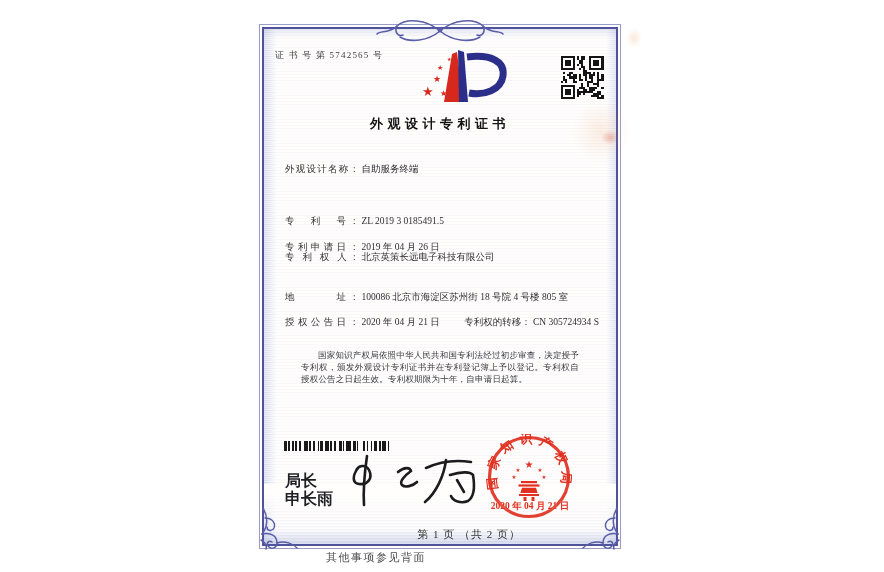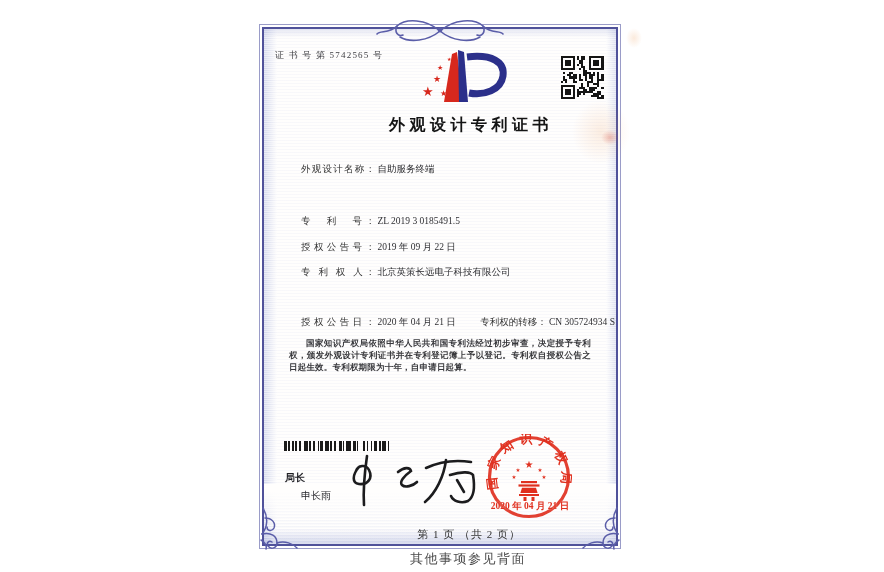--- a/index.html
+++ b/index.html
@@ -31,47 +31,47 @@
   .orn{position:absolute;}
   .orn-top{left:50%;top:-13px;transform:translateX(-50%);}
   .orn-bl{left:-5px;bottom:-6px;}
   .orn-br{right:-5px;bottom:-6px;transform:scaleX(-1);}
 
   .certno{position:absolute;left:11px;top:20px;font-size:9px;letter-spacing:1.2px;
           color:#3d3d42;white-space:nowrap;}
   .logo{position:absolute;left:158px;top:19px;}
   .qr{position:absolute;left:295px;top:27px;}
   .title{position:absolute;left:0;top:86px;width:100%;text-align:center;
-         font-size:16px;font-weight:700;letter-spacing:4.5px;color:#141414;margin-left:31px;}
+         font-size:13px;font-weight:700;letter-spacing:4.5px;color:#141414;}
 
   .row{position:absolute;left:21px;right:12px;font-size:9.5px;color:#333;
-       white-space:nowrap;line-height:12px;margin-left:16px;}
+       white-space:nowrap;line-height:12px;}
   .lab{display:inline-block;width:74px;text-align:justify;text-align-last:justify;
        color:#333;vertical-align:top;}
   .lab2{display:inline-block;margin-left:22px;color:#333;}
   .val{color:#2f2f33;}
 
   .paras{position:absolute;left:21px;width:310px;top:305px;
          font-size:8.5px;line-height:11.9px;color:#38383c;text-align:justify;}
-  .paras p{margin:4px;text-indent:2em;letter-spacing:.2px;font-weight:bold;}
+  .paras p{margin:16px;text-indent:2em;letter-spacing:.2px;}
 
   .barcode{position:absolute;left:20px;top:412px;}
-  .dir-title{position:absolute;left:21px;top:442px;font-size:10px;font-weight:600;color:#1f1f24;
+  .dir-title{position:absolute;left:21px;top:442px;font-size:16px;font-weight:600;color:#1f1f24;
              font-family:Liberation Sans, sans-serif;}
-  .dir-name{position:absolute;left:37px;top:460px;font-size:10px;font-weight:400;color:#1f1f24;
+  .dir-name{position:absolute;left:21px;top:460px;font-size:16px;font-weight:700;color:#1f1f24;
              font-family:"Liberation Sans","DejaVu Sans",sans-serif;}
   .sig{position:absolute;left:80px;top:423px;}
   .seal{position:absolute;left:222px;top:405px;}
   .seal-date{position:absolute;left:216px;top:471px;width:100px;text-align:center;
              font-size:9.5px;font-weight:700;color:#e0301f;white-space:nowrap;
              text-shadow:0 0 2px rgba(255,255,255,.6);}
   .pagefoot{position:absolute;left:110px;top:498px;width:190px;text-align:center;
             font-size:11px;color:#333;letter-spacing:1px;}
-  .backnote{position:absolute;left:326px;top:550px;width:200px;text-align:right;
-            font-size:13px;color:#4b4b4b;letter-spacing:1.5px;}
+  .backnote{position:absolute;left:326px;top:550px;width:200px;text-align:left;
+            font-size:11px;color:#4b4b4b;letter-spacing:1.5px;}
 
   .stain{position:absolute;border-radius:50%;pointer-events:none;}
   .stain1{left:572px;top:100px;width:58px;height:64px;
           background:radial-gradient(closest-side,rgba(235,150,80,.16),rgba(235,150,80,0));}
   .stain2{left:601px;top:130px;width:18px;height:15px;
           background:radial-gradient(closest-side,rgba(215,70,45,.30),rgba(215,70,45,0));}
   .stain3{left:626px;top:28px;width:16px;height:20px;
           background:radial-gradient(closest-side,rgba(235,150,80,.20),rgba(235,150,80,0));}
 </style>
 </head>
@@ -354,26 +354,30 @@
 
     <div class="row" style="top:134px">
       <span class="lab">外观设计名称：</span>
       <span class="val">自助服务终端</span>
     </div>
     <div class="row" style="top:186px">
       <span class="lab">专　利　号：</span>
       <span class="val">ZL 2019 3 0185491.5</span>
     </div>
     <div class="row" style="top:212px">
-      <span class="lab">授权公告号：</span>
-      <span class="val">2019 年 09 月 22 日</span>
-    </div>
-    <div class="row" style="top:237px">
+      <span class="lab">专利申请日：</span>
+      <span class="val">2019 年 04 月 26 日</span>
+    </div>
+    <div class="row" style="top:222px">
       <span class="lab">专 利 权 人：</span>
       <span class="val">北京英策长远电子科技有限公司</span>
+    </div>
+    <div class="row" style="top:262px">
+      <span class="lab">地　　　址：</span>
+      <span class="val">100086 北京市海淀区苏州街 18 号院 4 号楼 805 室</span>
     </div>
     <div class="row" style="top:287px">
       <span class="lab">授权公告日：</span>
       <span class="val">2020 年 04 月 21 日</span>
       <span class="lab2">专利权的转移：</span>
       <span class="val">CN 305724934 S</span>
     </div>
 
     <div class="paras">
       <p>国家知识产权局依照中华人民共和国专利法经过初步审查，决定授予专利权，颁发外观设计专利证书并在专利登记簿上予以登记。专利权自授权公告之日起生效。专利权期限为十年，自申请日起算。</p>

